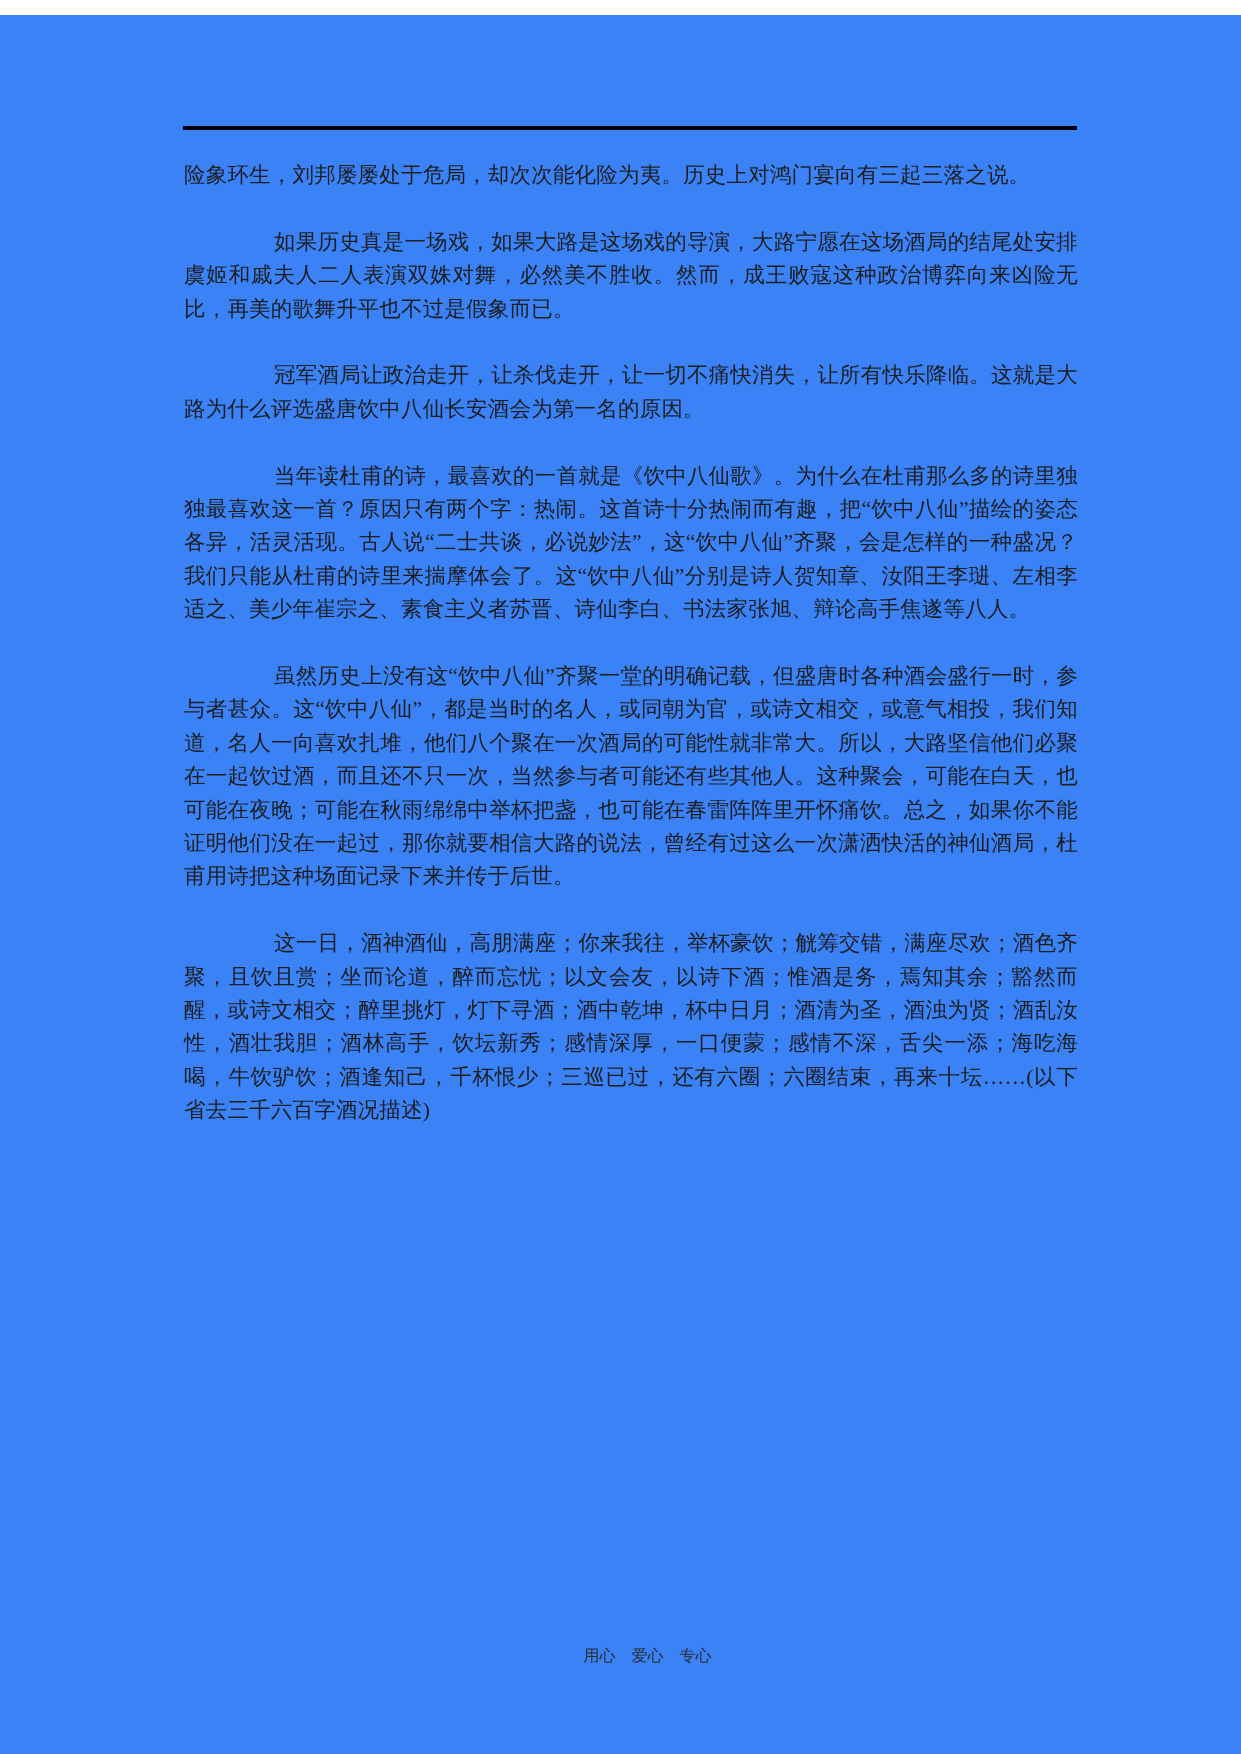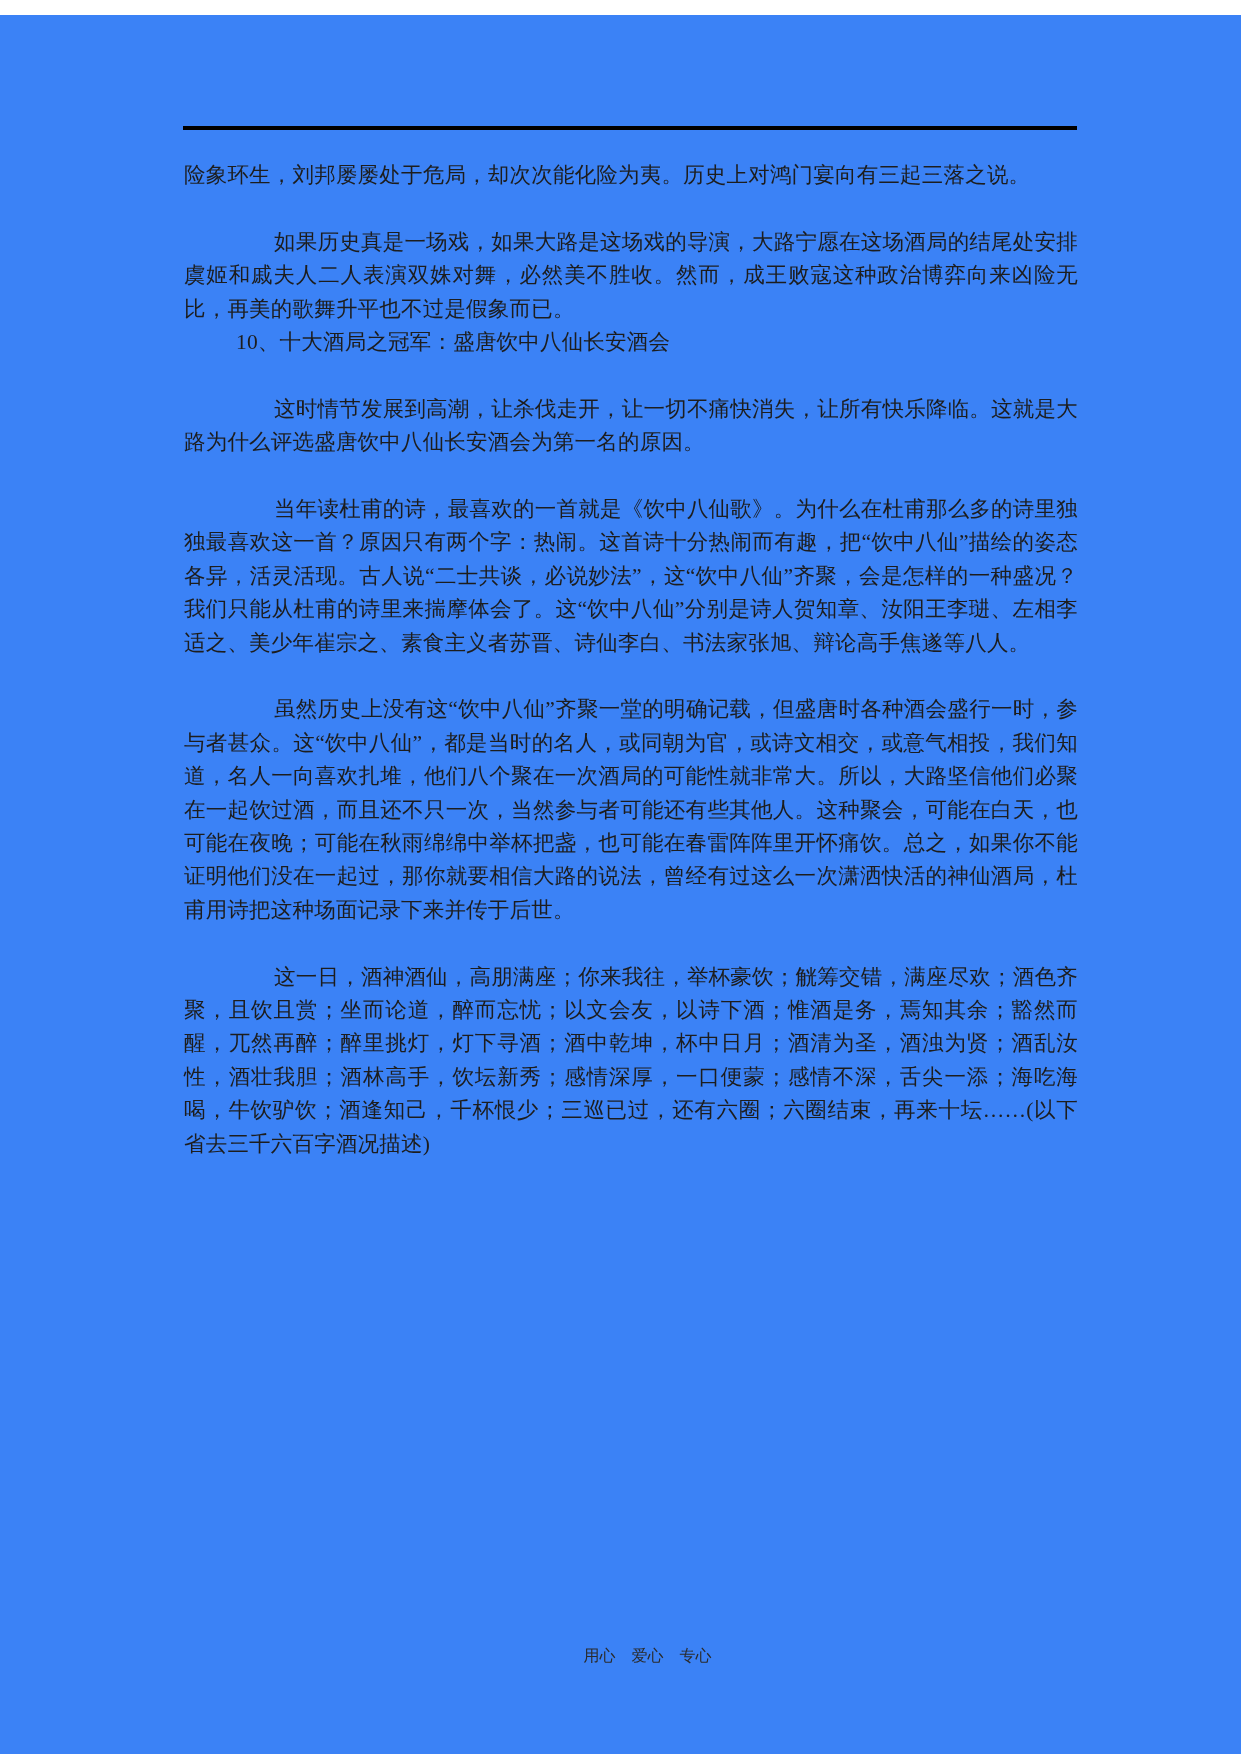--- a/index.html
+++ b/index.html
@@ -64,24 +64,23 @@
 </head>
 <body>
 
 <div class="page">
 
   <div class="top-rule"></div>
 
   <main class="content">
     <p class="para">险象环生，刘邦屡屡处于危局，却次次能化险为夷。历史上对鸿门宴向有三起三落之说。</p>
     <p class="para indent">如果历史真是一场戏，如果大路是这场戏的导演，大路宁愿在这场酒局的结尾处安排虞姬和戚夫人二人表演双姝对舞，必然美不胜收。然而，成王败寇这种政治博弈向来凶险无比，再美的歌舞升平也不过是假象而已。</p>
-    <p class="para list-heading">10、十大酒局之冠军：盛唐饮中八仙长安酒会</p>
-    <p class="para indent">这时情节发展到高潮，让杀伐走开，让一切不痛快消失，让所有快乐降临。这就是大路为什么评选盛唐饮中八仙长安酒会为第一名的原因。</p>
+    <p class="para indent">冠军酒局让政治走开，让杀伐走开，让一切不痛快消失，让所有快乐降临。这就是大路为什么评选盛唐饮中八仙长安酒会为第一名的原因。</p>
     <p class="para indent">当年读杜甫的诗，最喜欢的一首就是《饮中八仙歌》。为什么在杜甫那么多的诗里独独最喜欢这一首？原因只有两个字：热闹。这首诗十分热闹而有趣，把“饮中八仙”描绘的姿态各异，活灵活现。古人说“二士共谈，必说妙法”，这“饮中八仙”齐聚，会是怎样的一种盛况？我们只能从杜甫的诗里来揣摩体会了。这“饮中八仙”分别是诗人贺知章、汝阳王李琎、左相李适之、美少年崔宗之、素食主义者苏晋、诗仙李白、书法家张旭、辩论高手焦遂等八人。</p>
     <p class="para indent">虽然历史上没有这“饮中八仙”齐聚一堂的明确记载，但盛唐时各种酒会盛行一时，参与者甚众。这“饮中八仙”，都是当时的名人，或同朝为官，或诗文相交，或意气相投，我们知道，名人一向喜欢扎堆，他们八个聚在一次酒局的可能性就非常大。所以，大路坚信他们必聚在一起饮过酒，而且还不只一次，当然参与者可能还有些其他人。这种聚会，可能在白天，也可能在夜晚；可能在秋雨绵绵中举杯把盏，也可能在春雷阵阵里开怀痛饮。总之，如果你不能证明他们没在一起过，那你就要相信大路的说法，曾经有过这么一次潇洒快活的神仙酒局，杜甫用诗把这种场面记录下来并传于后世。</p>
-    <p class="para indent">这一日，酒神酒仙，高朋满座；你来我往，举杯豪饮；觥筹交错，满座尽欢；酒色齐聚，且饮且赏；坐而论道，醉而忘忧；以文会友，以诗下酒；惟酒是务，焉知其余；豁然而醒，兀然再醉；醉里挑灯，灯下寻酒；酒中乾坤，杯中日月；酒清为圣，酒浊为贤；酒乱汝性，酒壮我胆；酒林高手，饮坛新秀；感情深厚，一口便蒙；感情不深，舌尖一添；海吃海喝，牛饮驴饮；酒逢知己，千杯恨少；三巡已过，还有六圈；六圈结束，再来十坛……(以下省去三千六百字酒况描述)</p>
+    <p class="para indent">这一日，酒神酒仙，高朋满座；你来我往，举杯豪饮；觥筹交错，满座尽欢；酒色齐聚，且饮且赏；坐而论道，醉而忘忧；以文会友，以诗下酒；惟酒是务，焉知其余；豁然而醒，或诗文相交；醉里挑灯，灯下寻酒；酒中乾坤，杯中日月；酒清为圣，酒浊为贤；酒乱汝性，酒壮我胆；酒林高手，饮坛新秀；感情深厚，一口便蒙；感情不深，舌尖一添；海吃海喝，牛饮驴饮；酒逢知己，千杯恨少；三巡已过，还有六圈；六圈结束，再来十坛……(以下省去三千六百字酒况描述)</p>
   </main>
 
   <footer class="footer">
     <span>用心　爱心　专心</span>
   </footer>
 
 </div>
 
 </body></html>

